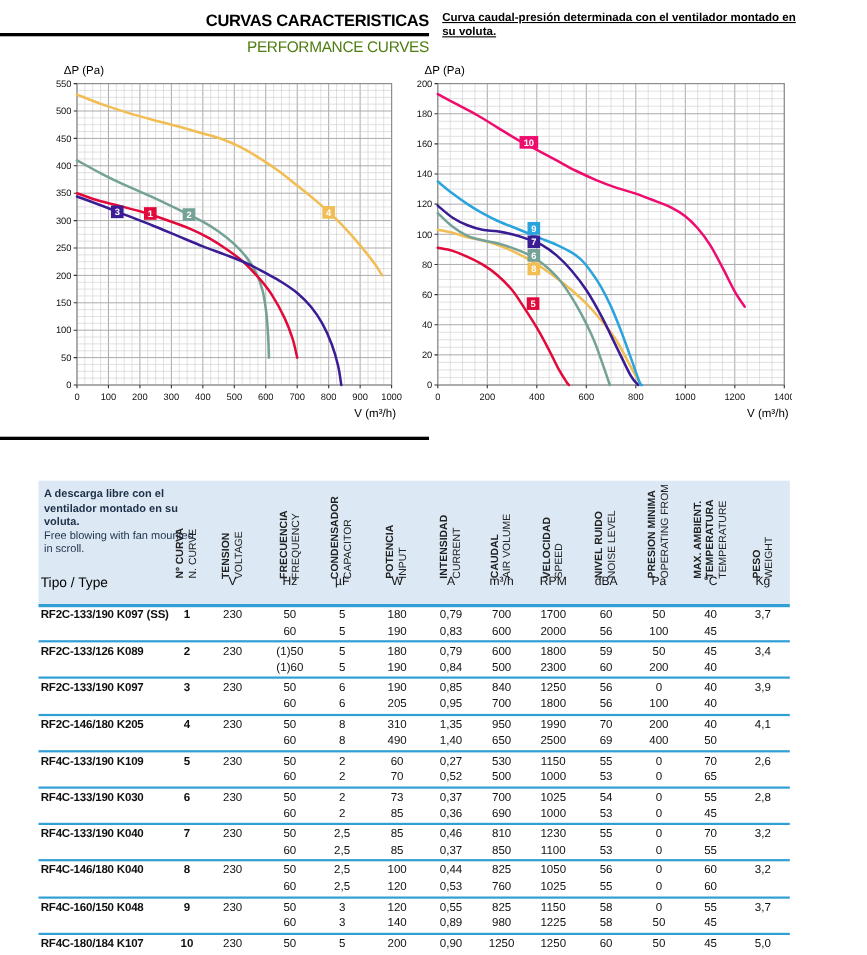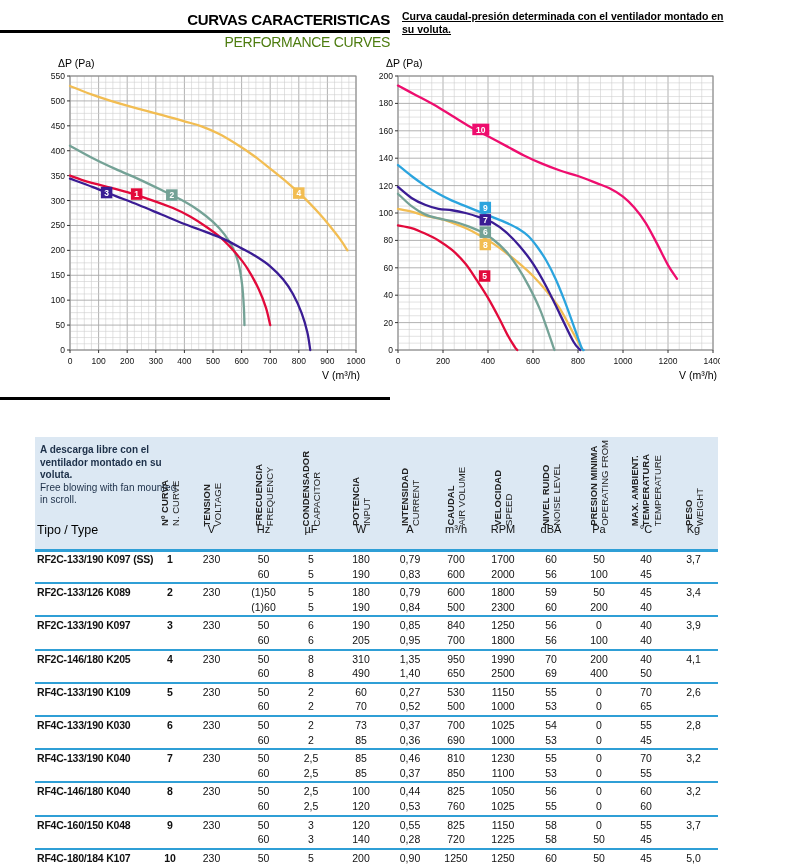--- a/index.html
+++ b/index.html
@@ -687,22 +687,22 @@
           <div class="td">55</div>
           <div class="td">3,7</div>
         </div>
         <div class="trow">
           <div class="td model"></div>
           <div class="td curve"></div>
           <div class="td"></div>
           <div class="td">60</div>
           <div class="td">3</div>
           <div class="td">140</div>
-          <div class="td">0,28</div>
-          <div class="td">720</div>
+          <div class="td">0,89</div>
+          <div class="td">980</div>
           <div class="td">1225</div>
           <div class="td">58</div>
           <div class="td">50</div>
           <div class="td">45</div>
           <div class="td"></div>
         </div>
       </div>
       <div class="tgroup">
         <div class="trow">
           <div class="td model">RF4C-180/184 K107</div>

